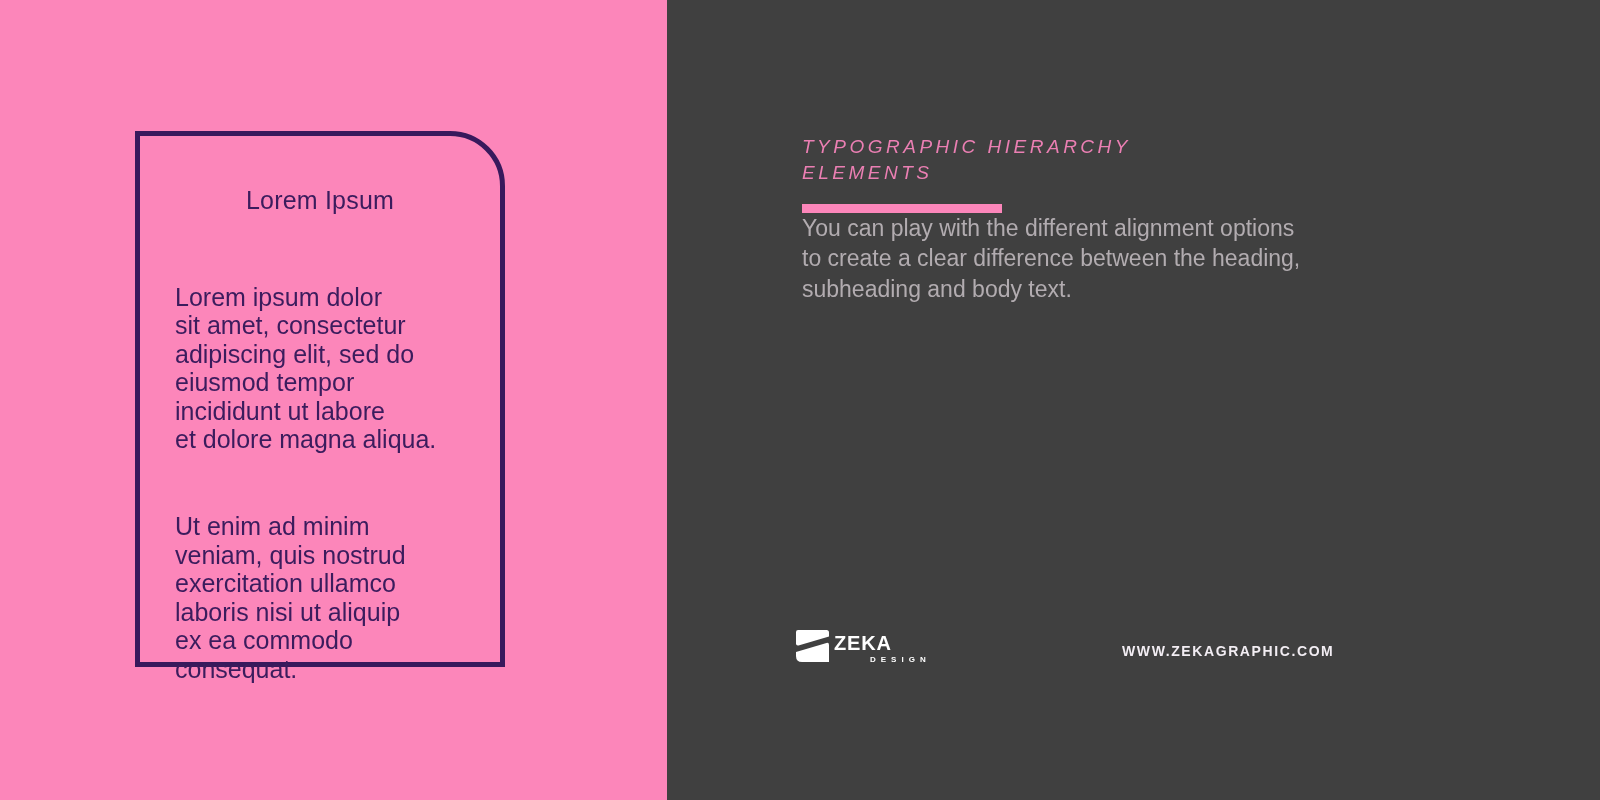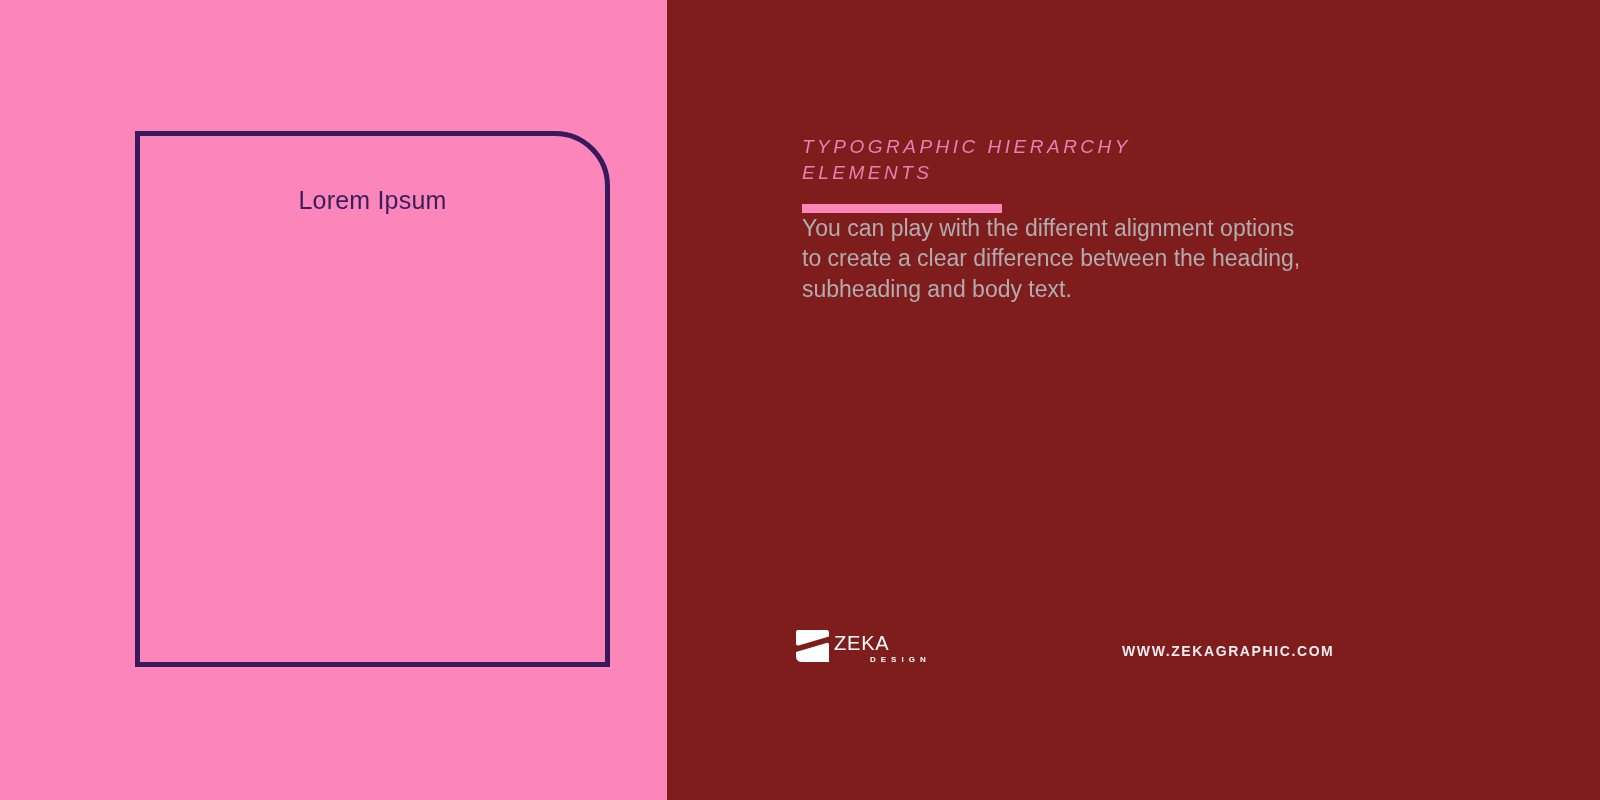--- a/index.html
+++ b/index.html
@@ -13,21 +13,21 @@
   
   .left-panel {
     position:relative;
     width:667px; height:800px;
     background:#fc86ba;
     flex:0 0 auto;
   }
   .lorem-card {
     position:absolute;
     left:135px; top:131px;
-    width:475px; height:536px;
+    width:370px; height:536px;
     border:5px solid #38195c;
     border-top-right-radius:55px;
   }
   .card-title {
     position:absolute;
     top:50px; left:0; right:0;
     text-align:center;
     font-size:25px;
     font-weight:500;
     color:#3b1c5d;
@@ -41,21 +41,21 @@
     color:#3b1c5d;
     white-space:pre-line;
   }
   .card-body .para-1 { margin-bottom:30px; }
 
   
   .right-panel {
     position:relative;
     flex:1 1 auto;
     height:800px;
-    background:#7f1d1d;
+    background:#404040;
     padding-left:135px;
   }
   .eyebrow {
     margin-top:134px;
     font-size:19px;
     font-style:italic;
     letter-spacing:3.5px;
     line-height:26px;
     color:#eb7fb3;
     white-space:pre-line;
@@ -84,21 +84,21 @@
   .logo {
     position:absolute;
     left:129px; top:630px;
     display:flex;
     align-items:flex-start;
   }
   .logo-icon { display:block; margin-right:5px; }
   .logo-text-stack { display:flex; flex-direction:column; margin-top:5px; }
   .logo-word {
     font-size:20px;
-    font-weight:400;
+    font-weight:700;
     letter-spacing:0.8px;
     color:#ffffff;
     line-height:17px;
   }
   .logo-subword {
     font-size:8px;
     font-weight:700;
     letter-spacing:5px;
     color:#ffffff;
     margin-top:3px;
@@ -113,20 +113,32 @@
     color:#f2edf3;
   }
 </style>
 </head>
 <body>
 
 <div class="left-panel">
   <div class="lorem-card">
     <div class="card-title">Lorem Ipsum</div>
     <div class="card-body">
+      <p class="para-1">Lorem ipsum dolor
+sit amet, consectetur
+adipiscing elit, sed do
+eiusmod tempor
+incididunt ut labore
+et dolore magna aliqua.</p>
+      <p class="para-2">Ut enim ad minim
+veniam, quis nostrud
+exercitation ullamco
+laboris nisi ut aliquip
+ex ea commodo
+consequat.</p>
     </div>
   </div>
 </div>
 
 <div class="right-panel">
   <div class="eyebrow">TYPOGRAPHIC HIERARCHY
 ELEMENTS</div>
 
 
   <div class="heading-underline"></div>

